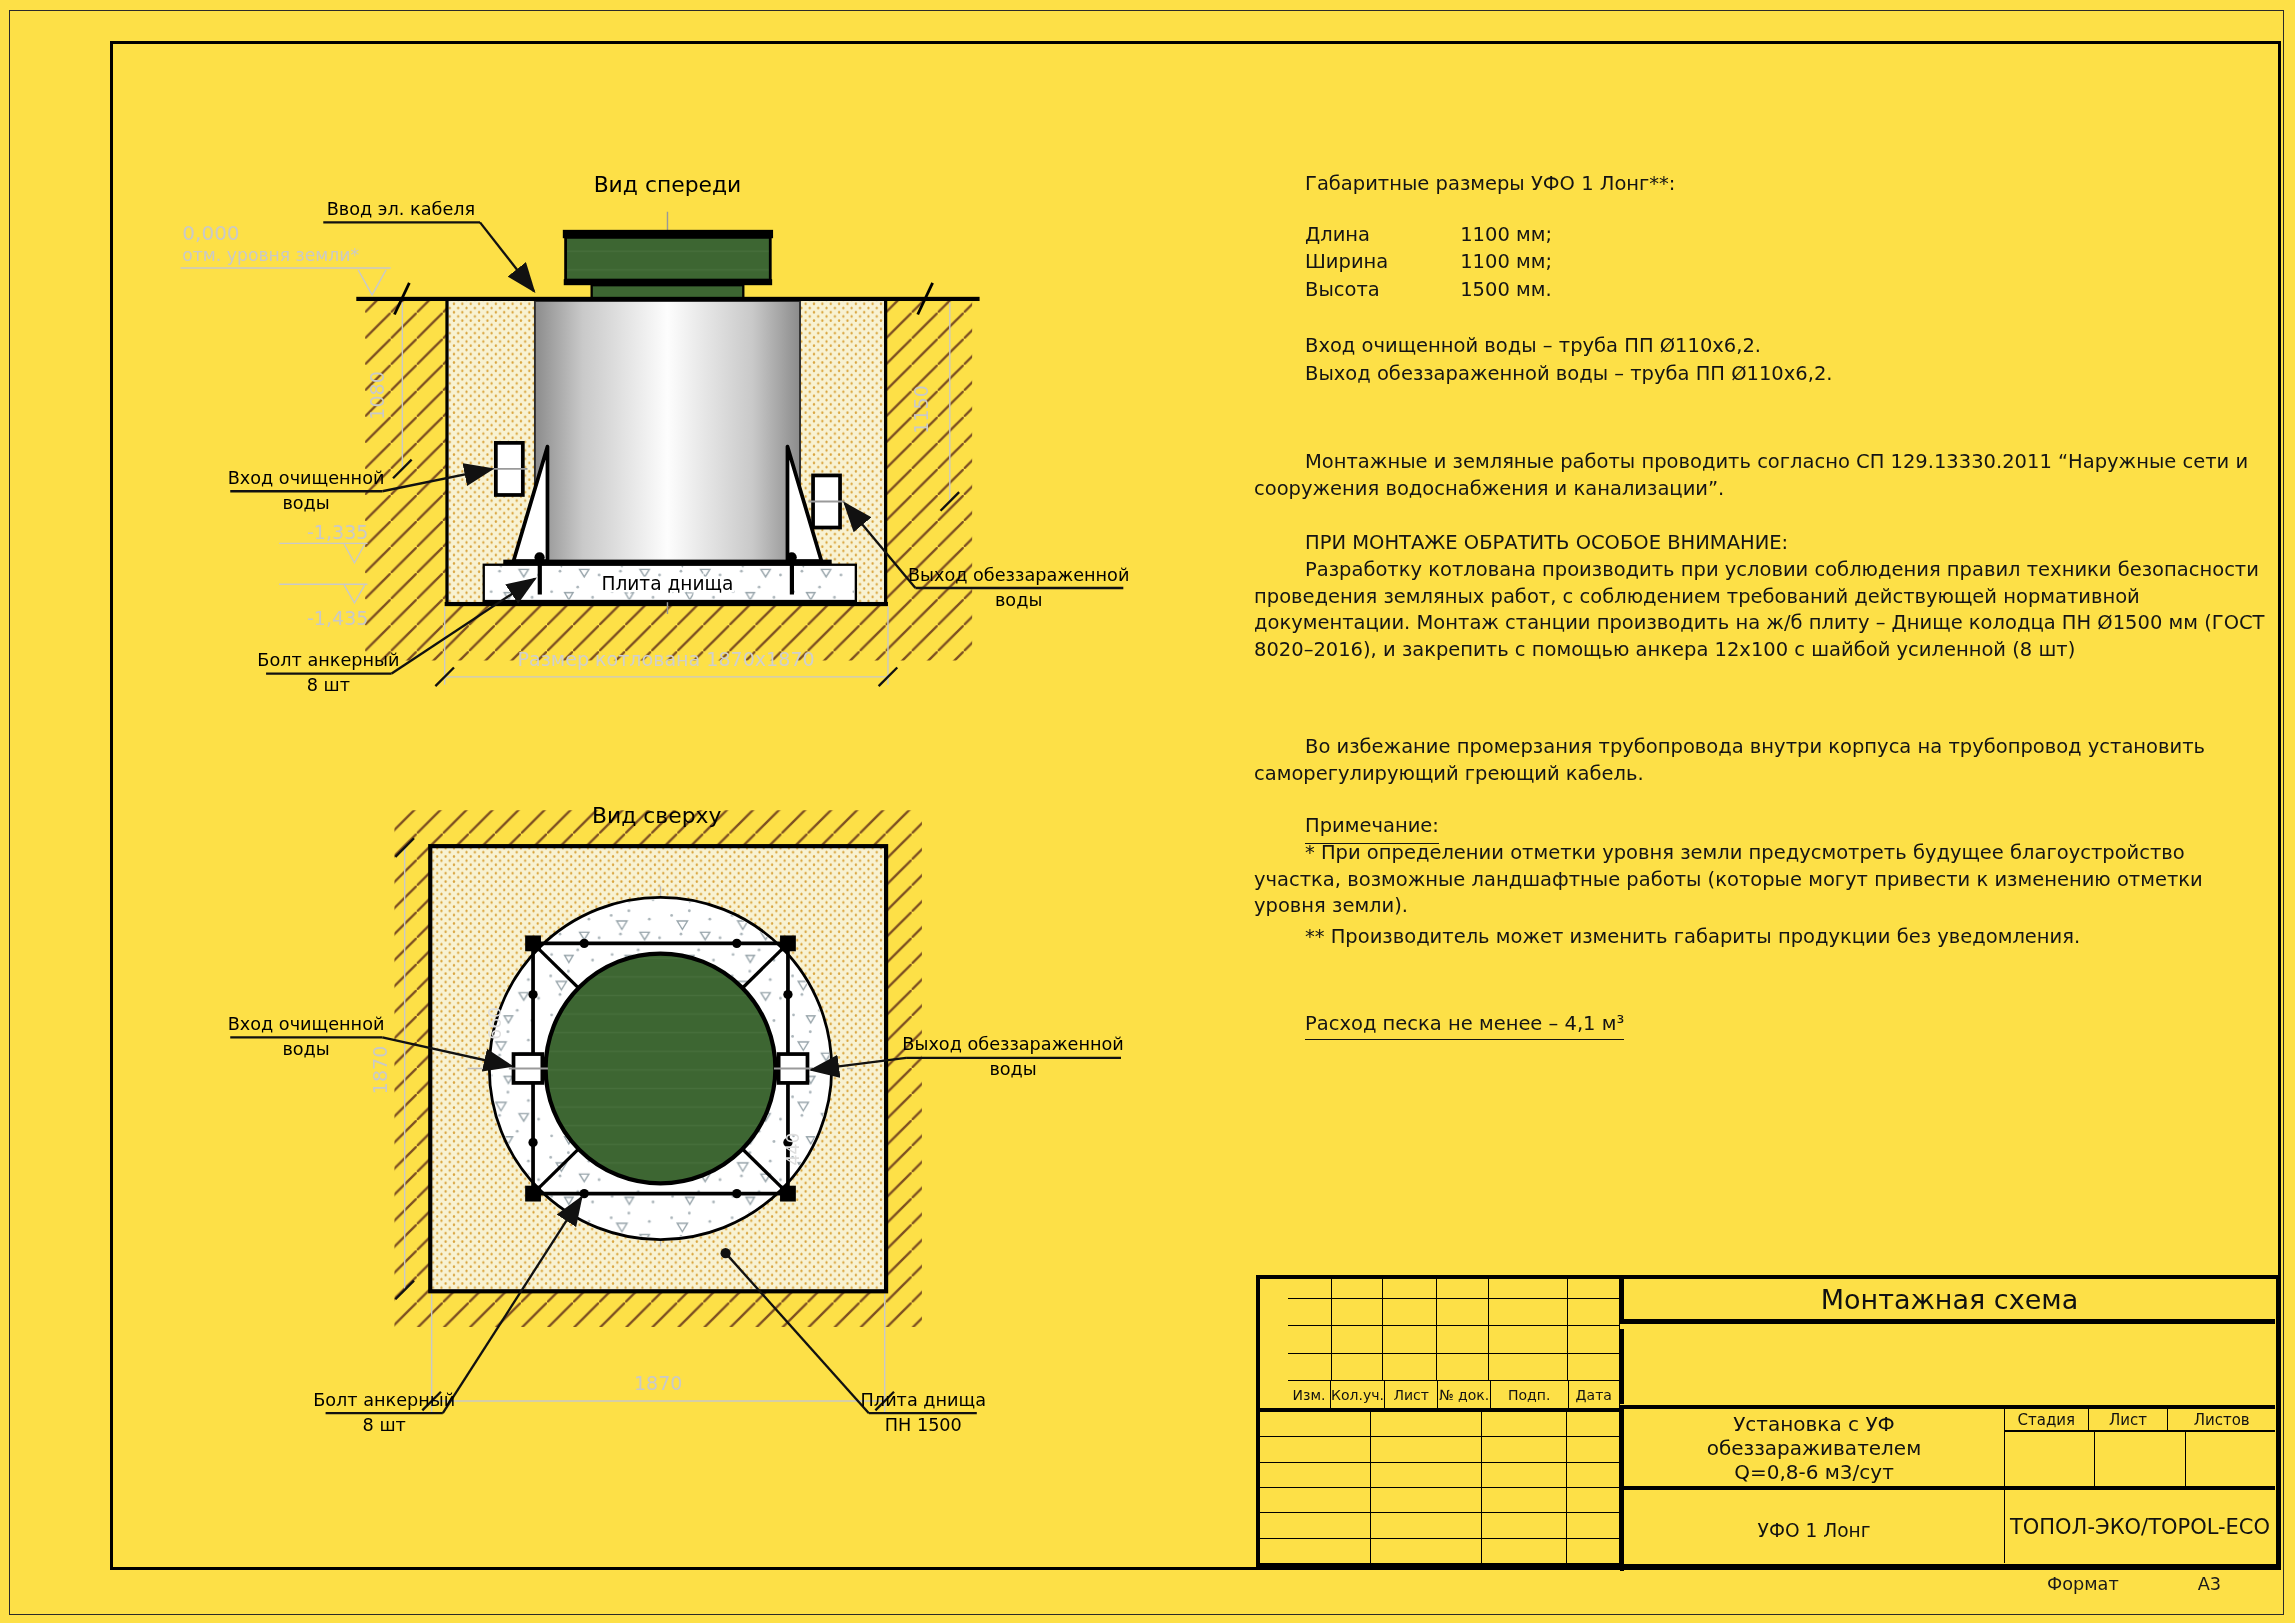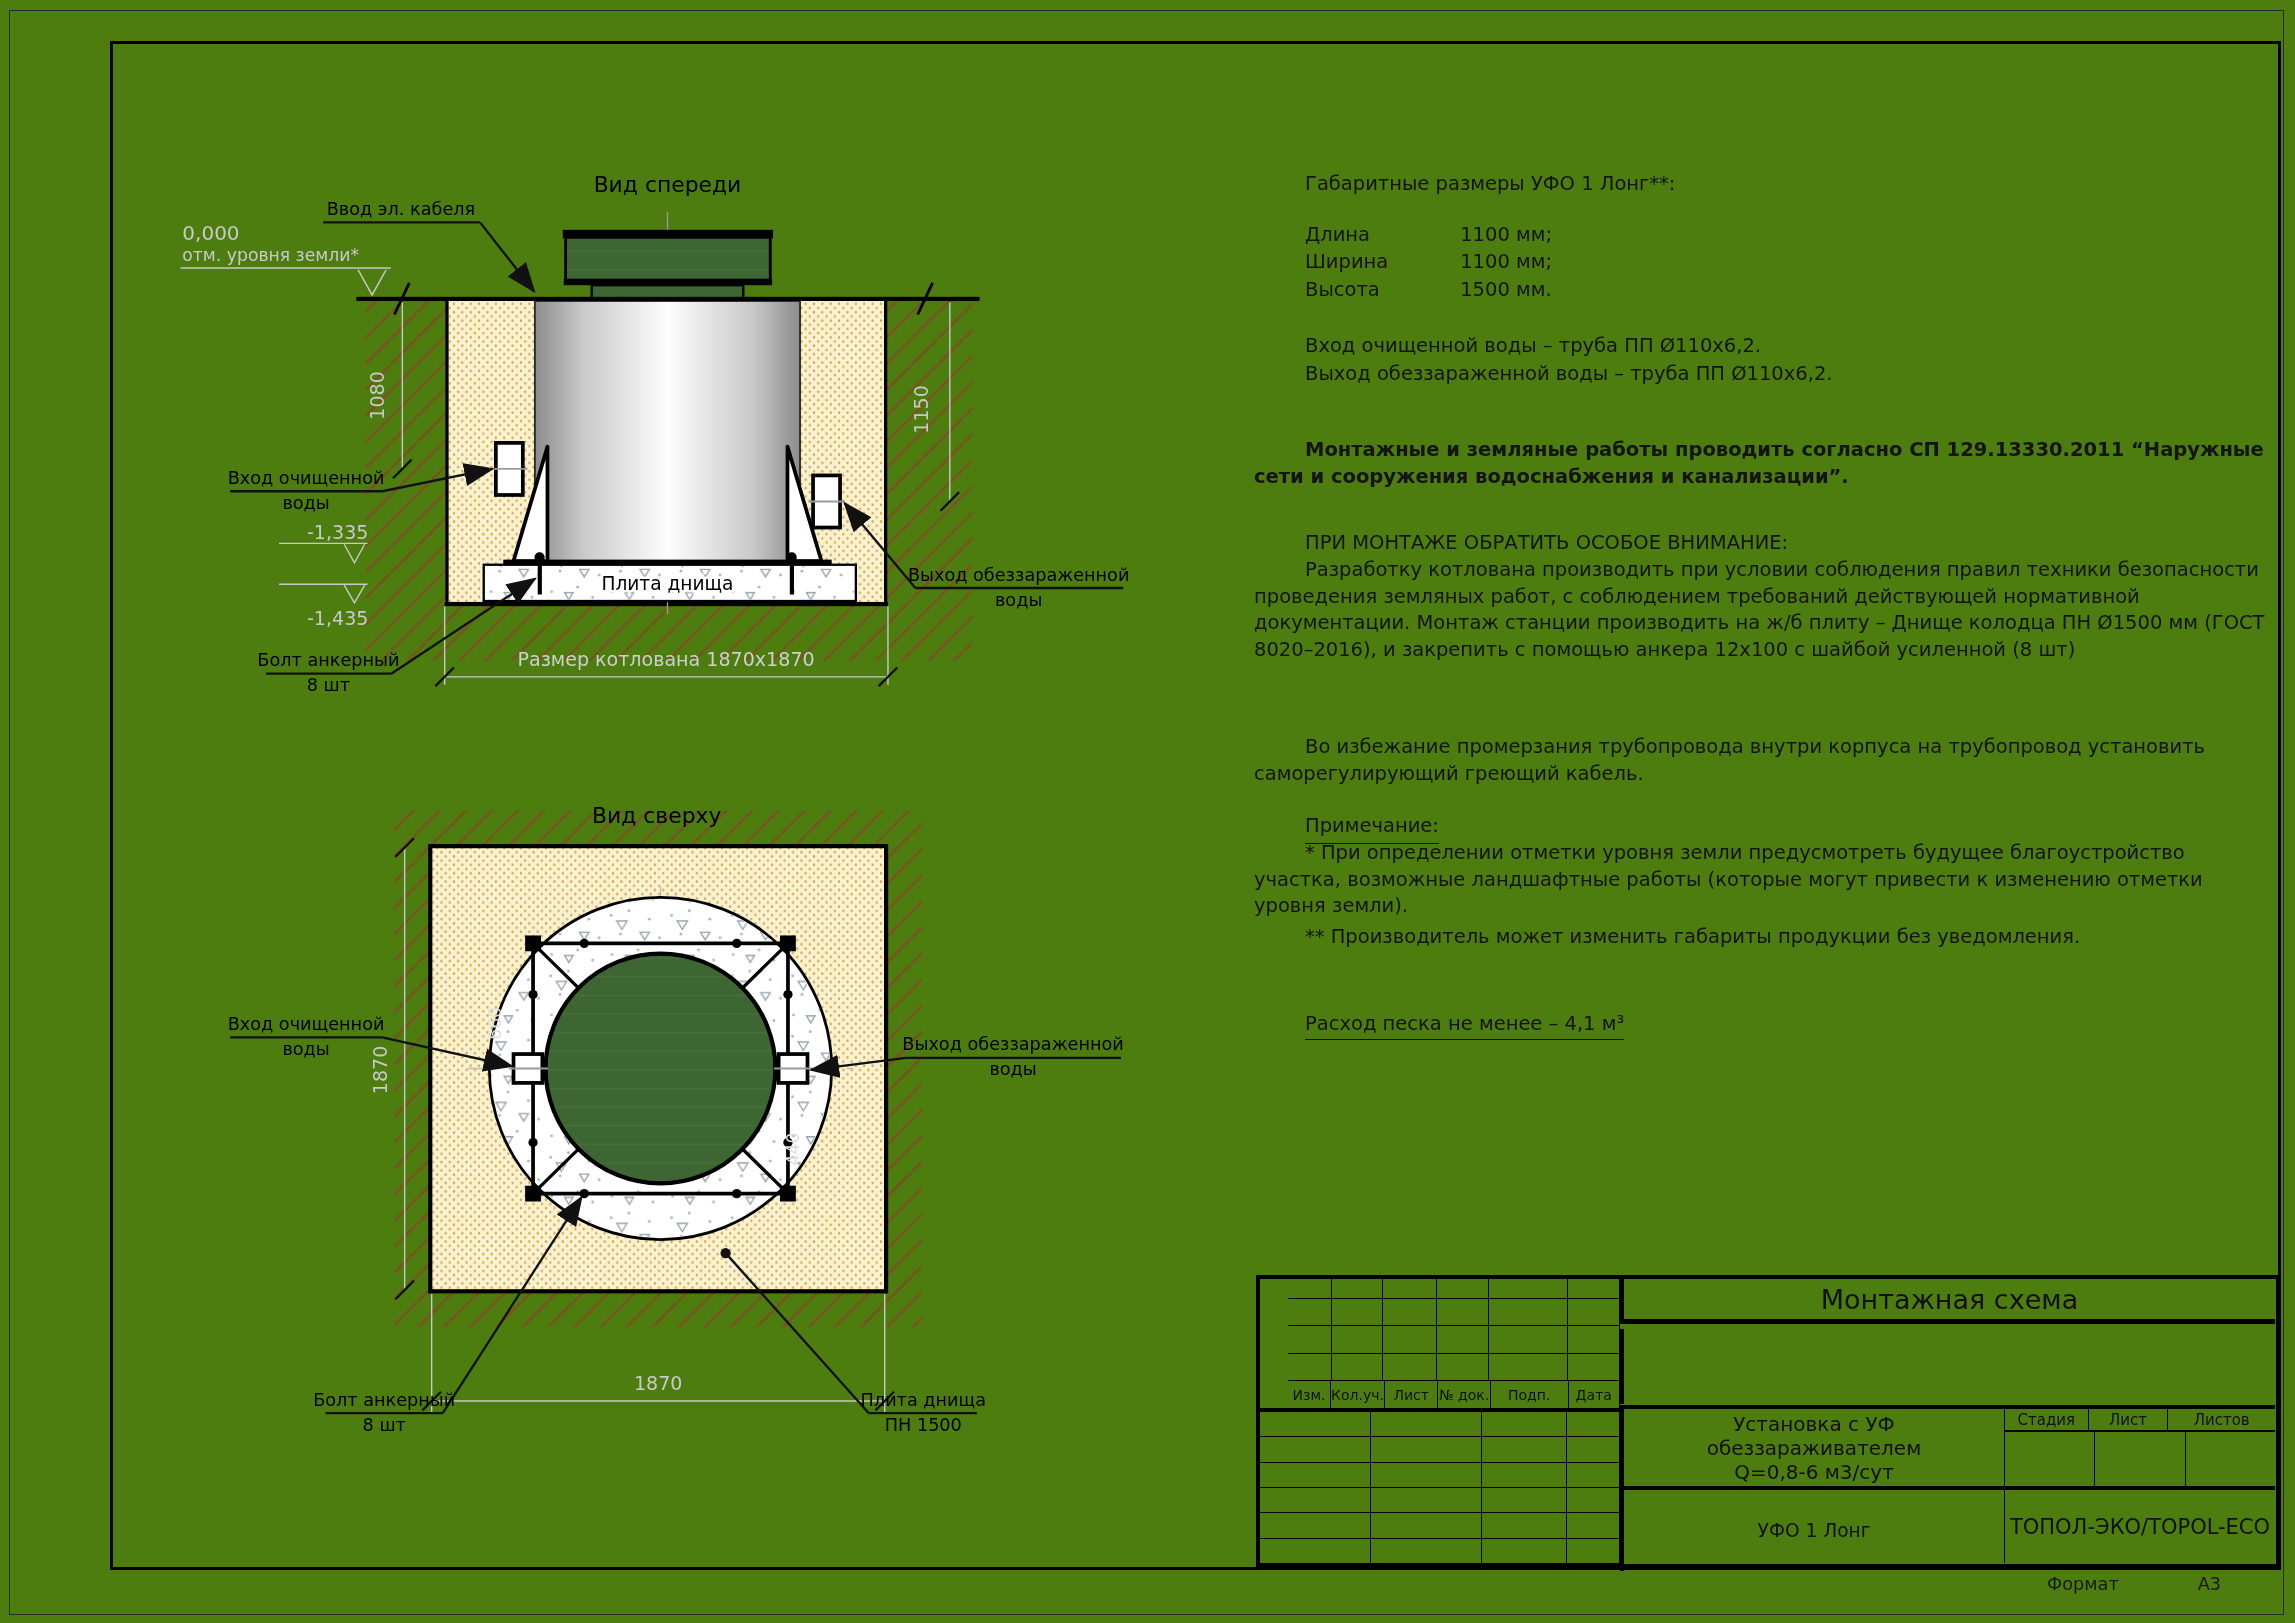--- a/index.html
+++ b/index.html
@@ -1,38 +1,38 @@
 <!DOCTYPE html>
 <html style="font-size:7.4px"><head>
 <meta charset="utf-8">
 <style>
   html,body { margin:0; padding:0; background:#fff; }
   .sheet {
-    position:relative; width:2295px; height:1623px; background:#4d7c0f;
+    position:relative; width:2295px; height:1623px; background:#fde047;
     font-family:"DejaVu Sans","Liberation Sans",sans-serif; color:#111; overflow:hidden;
   }
   .frame-outer { position:absolute; left:9.3px; top:10.2px; width:2275px; height:1605px;
     border:1.4px solid #2a2a2a; box-sizing:border-box; }
   .frame-inner { position:absolute; left:110px; top:41px; width:2171px; height:1529px;
     border:3.7px solid #000; box-sizing:border-box; }
   svg.drawing { position:absolute; left:0; top:0; }
 
   
   .notes { position:absolute; left:1254px; top:0; width:1019px; height:1117px;
     font-size:19.5px; line-height:26.5px; color:#141414; }
   .n-block { position:absolute; left:0; width:1019px; }
   .ind { text-indent:51px; }
   .pad { padding-left:51px; }
   #size-title { top:171px; }
   #size-rows  { top:222px; }
   .size-row   { padding-left:51px; height:27.4px; }
   .size-name  { display:inline-block; width:149px; }
   #pipes { top:333px; }
   #pipes div { height:28px; }
-  #sp        { top:437px;font-weight:bold; }
+  #sp        { top:449px; }
   #att-title { top:530px; }
   #att-body  { top:557px; }
   #freeze    { top:734px; }
   #note-title{ top:813px; }
   #note-title span { border-bottom:1.4px solid #141414; padding-bottom:6px; }
   #note1     { top:840px; }
   #note2     { top:924px; }
   #sand      { top:1011px; }
   #sand span { border-bottom:1.9px solid #141414; padding-bottom:3.7px; }
 

